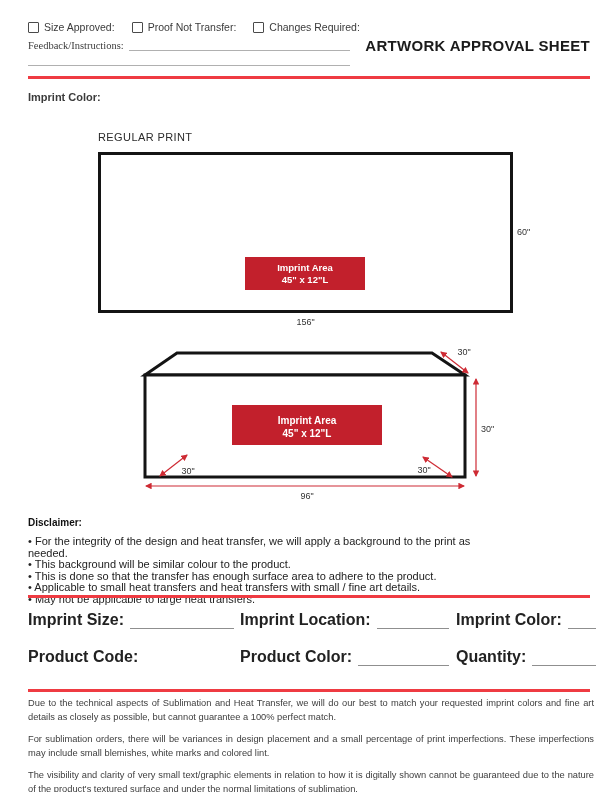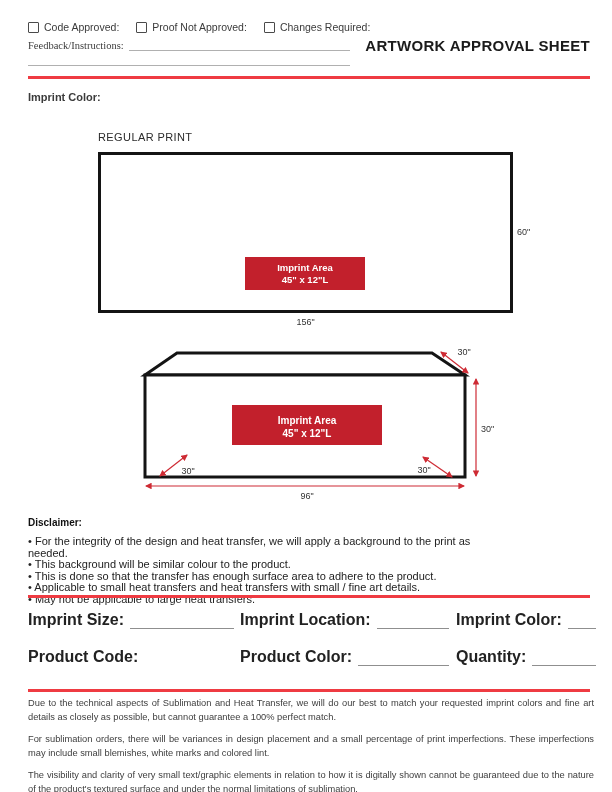--- a/index.html
+++ b/index.html
@@ -71,25 +71,25 @@
   .footer p{margin:0 0 9px 0;font-size:9.3px;line-height:13.5px;color:#3d3d3d;text-align:justify;}
 </style>
 </head>
 <body>
 
 <div class="page">
 
   <div class="abs checkbox-row">
     <div class="cb-item">
       <span class="cb-box"></span>
-      <span class="cb-label">Code Approved:</span>
+      <span class="cb-label">Size Approved:</span>
     </div>
     <div class="cb-item">
       <span class="cb-box"></span>
-      <span class="cb-label">Proof Not Approved:</span>
+      <span class="cb-label">Proof Not Transfer:</span>
     </div>
     <div class="cb-item">
       <span class="cb-box"></span>
       <span class="cb-label">Changes Required:</span>
     </div>
   </div>
 
   <div class="abs feedback-row">
     <span class="feedback-label">Feedback/Instructions:</span>
     <span class="blank-line"></span>

